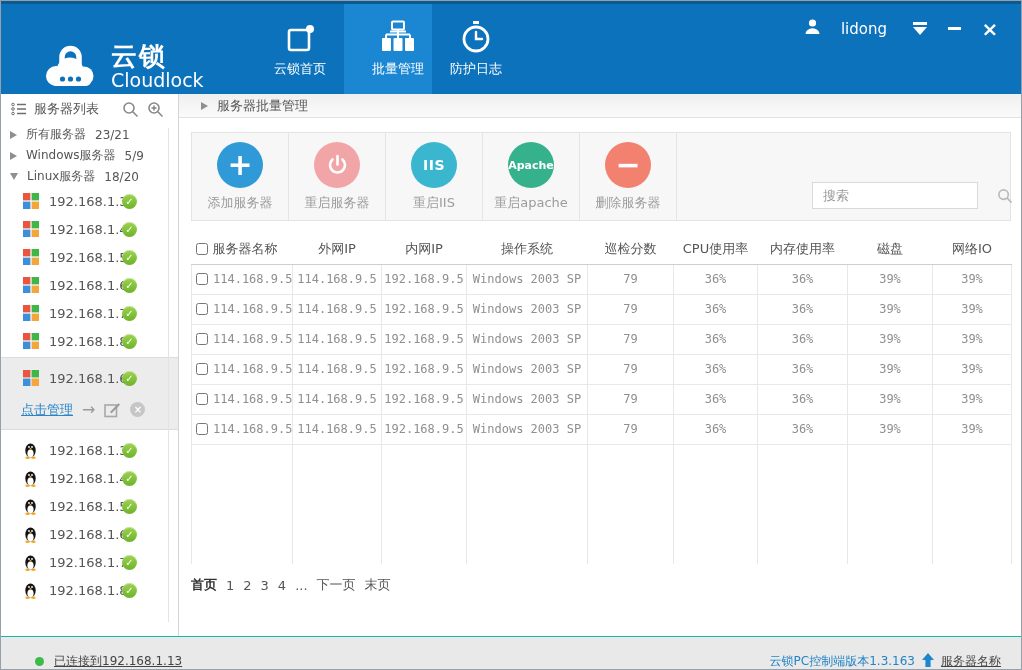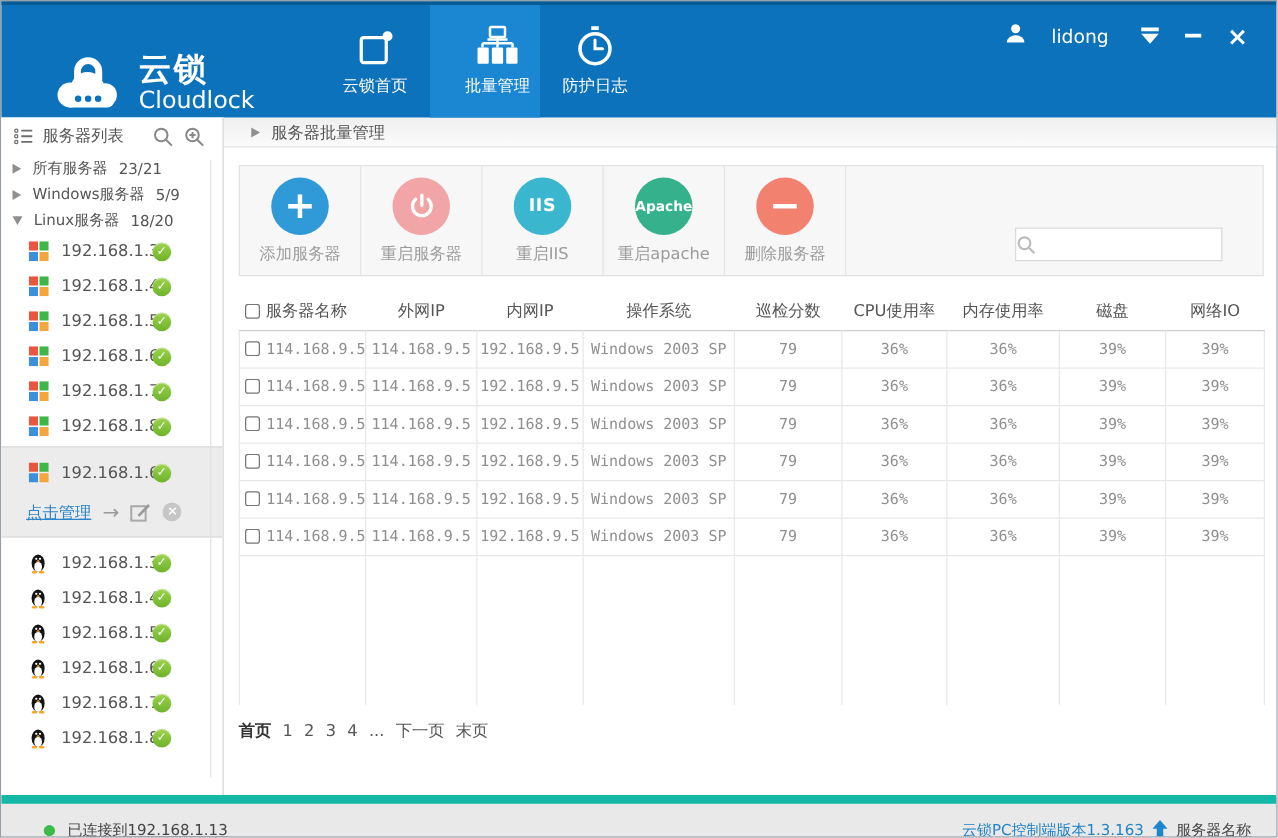--- a/index.html
+++ b/index.html
@@ -74,21 +74,21 @@
   .grid td { height:30px; font-size:12px; color:#8f8f8f; font-family:"DejaVu Sans Mono", monospace; border:1px solid #e8e8e8; text-align:center; white-space:nowrap; overflow:hidden; }
   .grid td.c1 { text-align:left; padding-left:4px; }
   .grid tr.filler td { height:120px; border-top:none; border-bottom:none; }
   .grid input[type=checkbox] { width:12px; height:12px; vertical-align:-2px; margin-right:5px; }
 
   .pagination { display:flex; align-items:center; gap:9px; margin-top:12px; font-size:13px; color:#555; }
   .pg { cursor:pointer; }
   .pg.strong { color:#333; font-weight:bold; }
 
   
-  .ftr { position:absolute; left:0; right:0; bottom:0; height:33px; background:#e9e9e9; border-top:7px solid #14b8a6; display:flex; align-items:center; padding:16px 20px 0 34px; }
+  .ftr { position:absolute; left:0; right:0; bottom:0; height:33px; background:#e9e9e9; border-top:1px solid #14b8a6; display:flex; align-items:center; padding:16px 20px 0 34px; }
   .dot { width:9px; height:9px; border-radius:50%; background:#3cbb47; margin-right:10px; }
   .conn-link { font-size:12px; color:#444; text-decoration:underline; cursor:pointer; }
   .ftr-right { margin-left:auto; display:flex; align-items:center; gap:7px; }
   .ver { font-size:12px; color:#2283c7; }
   .upd-link { font-size:12px; color:#444; text-decoration:underline; cursor:pointer; }
 </style>
 </head>
 <body>
 
 <div class="window">
@@ -449,20 +449,21 @@
               </div>
               <div class="tb-label">重启apache</div>
             </div>
             <div class="tb-btn">
               <div class="tb-circle" style="background: rgb(242, 129, 112);">
                 <span class="tb-glyph big">−</span>
               </div>
               <div class="tb-label">删除服务器</div>
             </div>
             <div class="search-box">
+            <input type="text" placeholder="搜索" style="">
             <span class="sic">
               <svg width="16" height="16" viewBox="0 0 17 17" fill="none" stroke="#bbb" stroke-width="1.8">
                   <circle cx="7" cy="7" r="5"></circle>
                   <line x1="10.8" y1="10.8" x2="15.5" y2="15.5"></line>
                 </svg>
             </span>
           </div>
         </div>
 
         <table class="grid">

